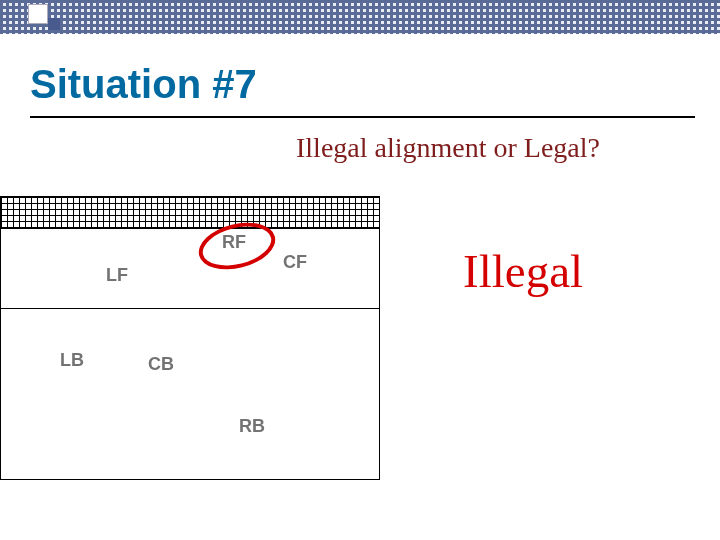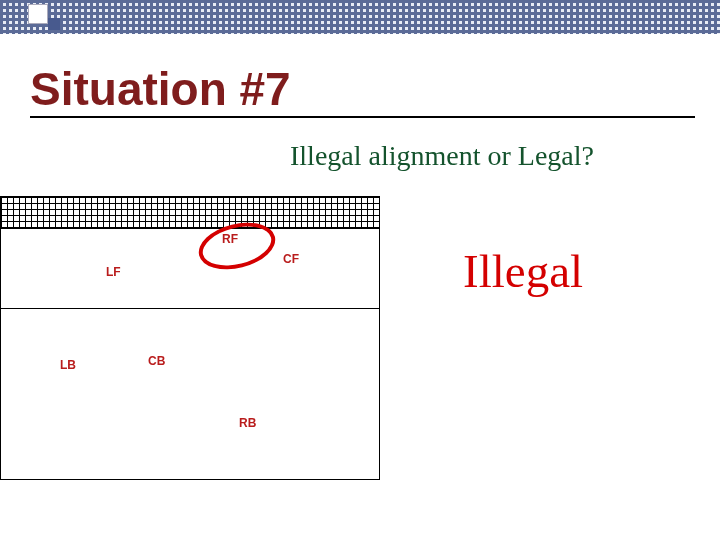--- a/index.html
+++ b/index.html
@@ -26,38 +26,37 @@
     width: 20px; height: 20px; background: #fff;
     border: 1px solid #aab;
   }
   .top-strip .sq-b {
     position: absolute; left: 48px; top: 18px;
     width: 12px; height: 12px; background: #485a8e;
   }
   .title {
     position: absolute;
     left: 30px; top: 62px;
-    font-size: 46px;
+    font-size: 40px;
     font-weight: bold;
-    color: #7f1d1d;
+    color: #0369a1;
     text-align: right;
   }
   .title-rule {
     position: absolute;
     left: 30px; top: 116px;
     width: 665px; height: 0;
     border-top: 2px solid #000;
   }
   .question {
     position: absolute;
-    left: 290px; top: 132px;
+    left: 296px; top: 132px;
     font-size: 28px;
-    color: #14532d;
+    color: #7f1d1d;
     font-family: "Times New Roman", Times, serif;
-    margin-top: 8px;
   }
   
   .net {
     position: absolute;
     left: 0; top: 196px;
     width: 380px; height: 32px;
     border: 1px solid #000;
     background-image:
       repeating-linear-gradient(to right, #000 0 1px, transparent 1px 6px),
       repeating-linear-gradient(to bottom, #000 0 1px, transparent 1px 6px);
@@ -71,29 +70,29 @@
   }
   .attack-line {
     position: absolute;
     left: 0; top: 308px;
     width: 380px; height: 0;
     border-top: 1px solid #000;
   }
   
   .pos {
     position: absolute;
-    font-size: 12px;
+    font-size: 18px;
     font-weight: bold;
-    color: #b91c1c;
+    color: #737373;
     text-align: center;
   }
   .rf { left: 222px; top: 232px; }
   .lf { left: 106px;  top: 265px; }
   .cf { left: 283px; top: 252px; }
-  .lb { left: 60px;  top: 358px; }
+  .lb { left: 60px;  top: 350px; }
   .cb { left: 148px; top: 354px; }
   .rb { left: 239px; top: 416px; }
   
   .oval {
     position: absolute;
     left: 198px; top: 224px;
     width: 78px; height: 44px;
     border: 4px solid #d40000;
     border-radius: 50%;
     transform: rotate(-14deg);

